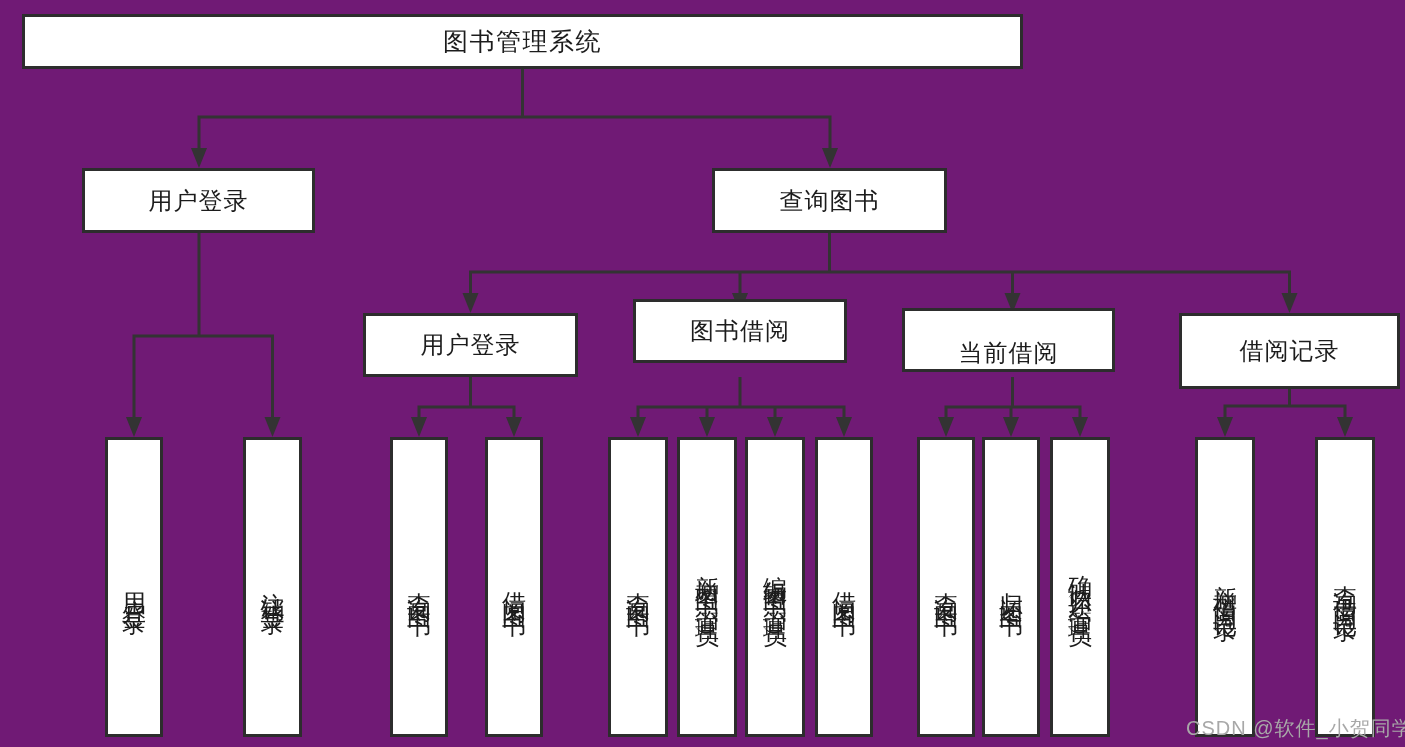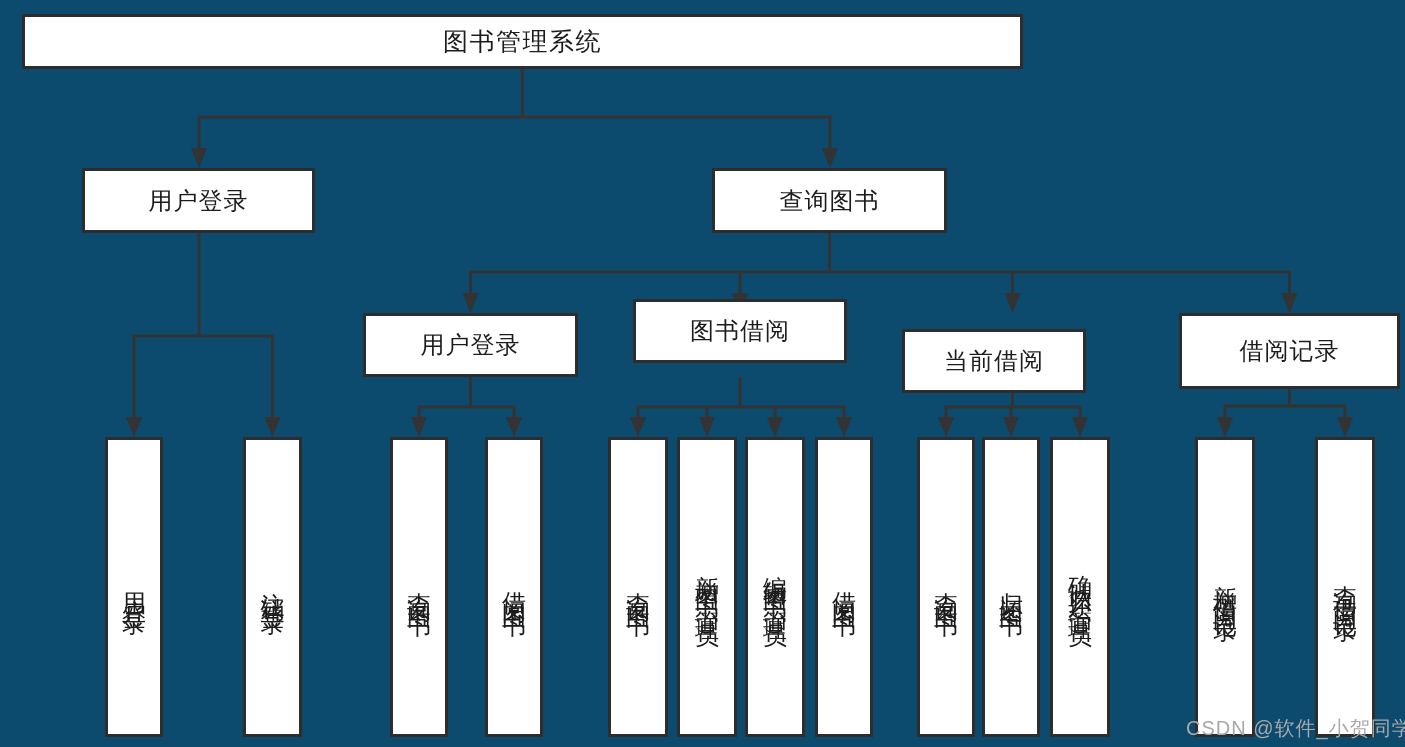--- a/index.html
+++ b/index.html
@@ -5,21 +5,21 @@
   html, body { margin: 0; padding: 0; }
   body {
     width: 1405px; height: 747px;
     background: #ffffff;
     font-family: "Liberation Sans", "DejaVu Sans", sans-serif;
     overflow: hidden;
   }
   .stage {
     position: relative;
     width: 1405px; height: 747px;
-    background: #0c4a6e;
+    background: #701a75;
   }
   .connectors {
     position: absolute; left: 0; top: 0;
     width: 1405px; height: 747px;
     z-index: 1;
   }
   .connectors path { stroke: #333333; stroke-width: 3; fill: none; }
   .connectors polygon { fill: #333333; stroke: none; }
   .box {
     position: absolute;
@@ -112,21 +112,21 @@
   <div class="box hbox" style="left:712px; top:168px; width:235px; height:65px;">
     <span>查询图书</span>
   </div>
 
   <div class="box hbox" style="left:363px; top:313px; width:215px; height:64px;">
     <span>用户登录</span>
   </div>
   <div class="box hbox" style="left:633px; top:299px; width:214px; height:64px;">
     <span>图书借阅</span>
   </div>
-  <div class="box hbox" style="left:902px; top:329px; width:184px; height:64px;">
+  <div class="box hbox" style="left:902px; top:308px; width:213px; height:64px;align-items:flex-end;">
     <span>当前借阅</span>
   </div>
   <div class="box hbox" style="left:1179px; top:313px; width:221px; height:76px;">
     <span>借阅记录</span>
   </div>
 
   <div class="box leaf" style="left:105px; top:437px; width:58px; height:300px;">
     <span class="vtext">用户登录</span>
   </div>
   <div class="box leaf" style="left:243px; top:437px; width:59px; height:300px;">

